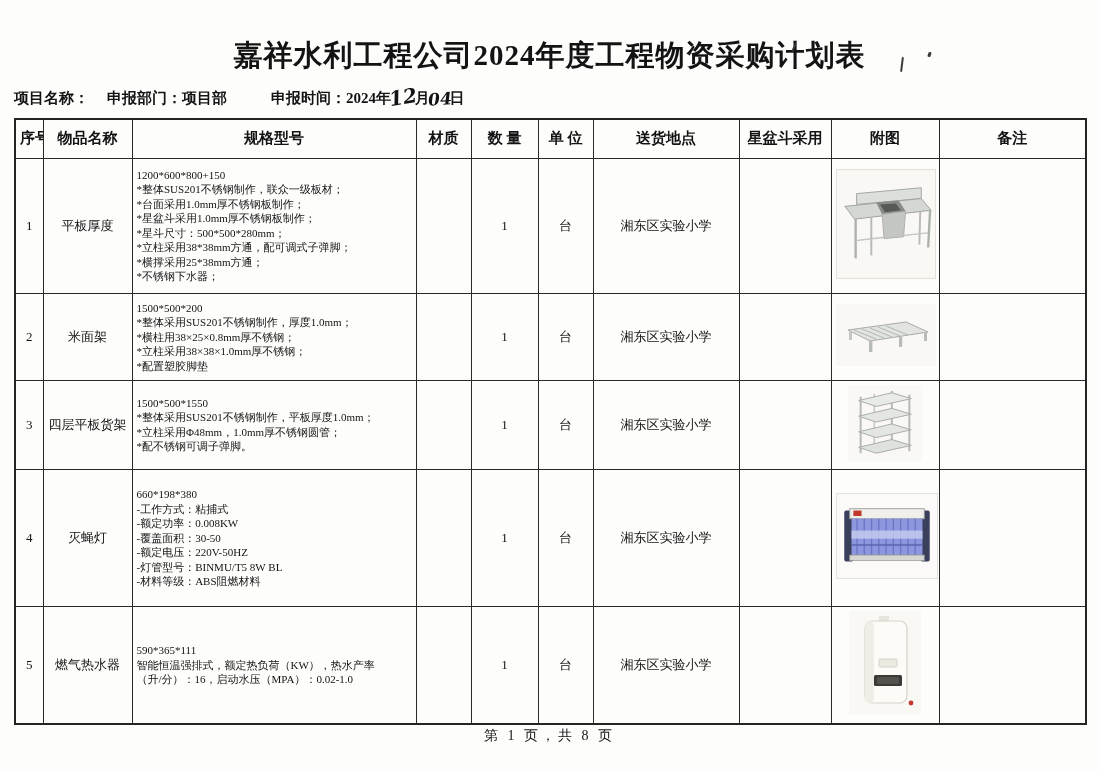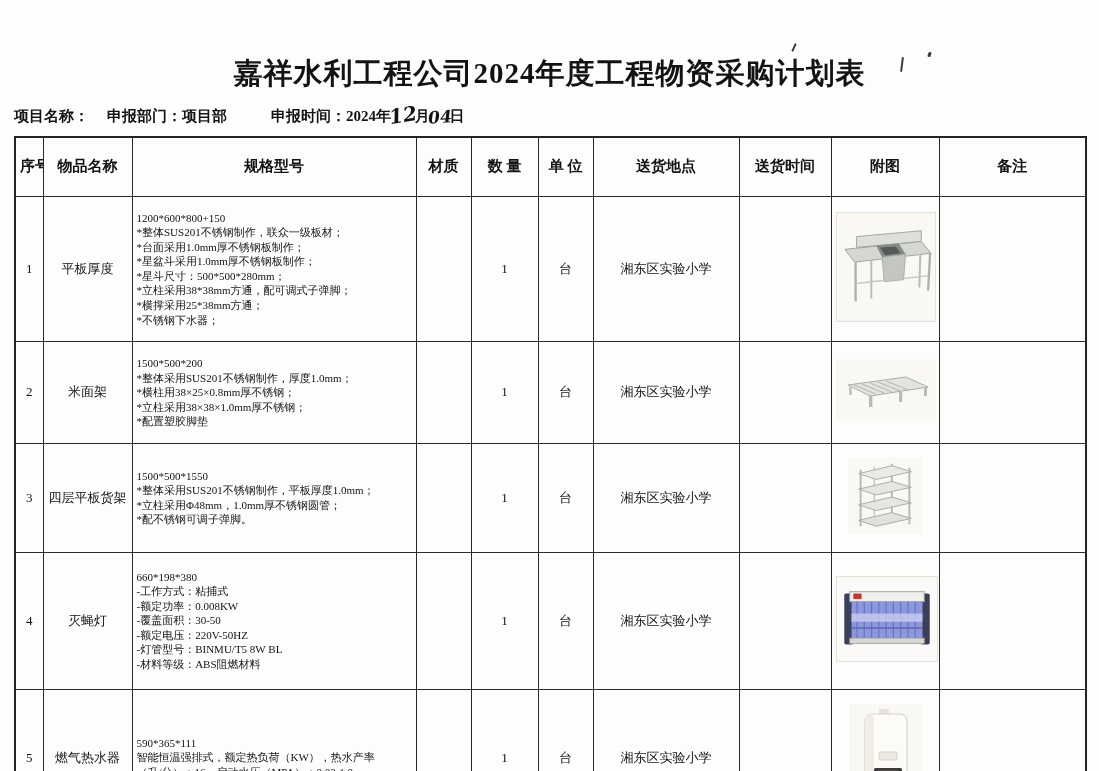--- a/index.html
+++ b/index.html
@@ -10,21 +10,21 @@
     background:#fdfdfc;
     font-family:"Liberation Serif","DejaVu Serif",serif;
     color:#131313;
     overflow:hidden;
   }
   .doc-title{
     text-align:center;
     font-size:29px;
     font-weight:bold;
     letter-spacing:1px;
-    padding-top:58px;
+    padding-top:40px;
     line-height:1.1;
   }
   .meta-line{
     display:flex;
     align-items:baseline;
     font-size:15px;
     font-weight:bold;
     padding:12px 12px 4px 14px;
     white-space:nowrap;
     text-align:right;
@@ -43,21 +43,21 @@
   .hw.small{font-size:17px;transform:rotate(-4deg) translateY(2px);}
   table.grid{
     border-collapse:collapse;
     table-layout:fixed;
     width:1071px;
     margin:6px 14px 0 14px;
     border:2px solid #242424;
   }
   table.grid th, table.grid td{
     border:1.5px solid #2a2a2a;
-    padding:14px 4px;
+    padding:4px 4px;
     overflow:hidden;
     margin-top:37px;
   }
   th{
     font-size:15px;
     font-weight:bold;
     text-align:center;
     height:30px;
     white-space:nowrap;
   }
@@ -128,21 +128,21 @@
     </colgroup>
     <tbody>
         <tr>
       <th>序号</th>
       <th>物品名称</th>
       <th>规格型号</th>
       <th>材质</th>
       <th>数  量</th>
       <th>单  位</th>
       <th>送货地点</th>
-      <th>送货时间</th>
+      <th>星盆斗采用</th>
       <th>附图</th>
       <th>备注</th>
     </tr>
 
     <tr style="height:135px">
       <td class="center">1</td>
       <td class="center">平板厚度</td>
       <td class="spec">1200*600*800+150
 *整体SUS201不锈钢制作，联众一级板材；
 *台面采用1.0mm厚不锈钢板制作；
@@ -307,17 +307,18 @@
             <rect x="28" y="66" width="22" height="7" rx="1" fill="#55524e"></rect>
             <circle cx="62" cy="92" r="2.4" fill="#c0392b"></circle>
           </svg>
         </span>
       </td>
       <td></td>
     </tr>
   </tbody>
     </table>
 
+  <div class="page-footer">第 1 页，共 8 页</div>
 
   <div class="pen-mark mark-tick"></div>
   <div class="pen-mark mark-stroke"></div>
   <div class="pen-mark mark-dot"></div>
 </div>
 
 </body></html>

